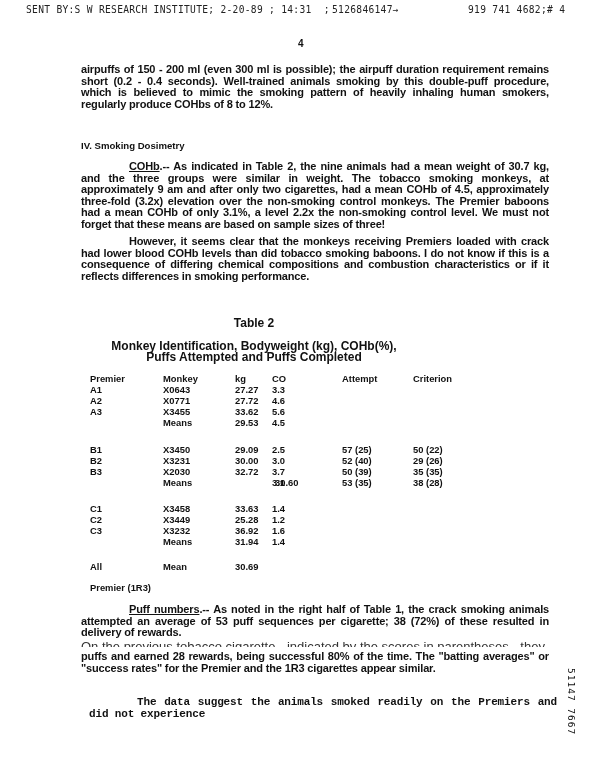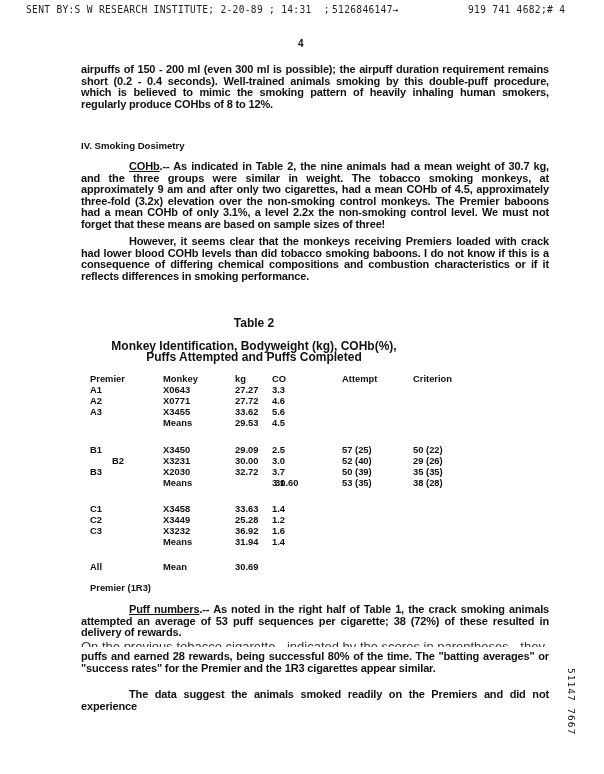--- a/index.html
+++ b/index.html
@@ -60,21 +60,21 @@
     <div class="cell" style="left: 272px; top: 406px;">5.6</div>
     <div class="cell" style="left: 163px; top: 417px;">Means</div>
     <div class="cell" style="left: 235px; top: 417px;">29.53</div>
     <div class="cell" style="left: 272px; top: 417px;">4.5</div>
     <div class="cell" style="left: 90px; top: 444px;">B1</div>
     <div class="cell" style="left: 163px; top: 444px;">X3450</div>
     <div class="cell" style="left: 235px; top: 444px;">29.09</div>
     <div class="cell" style="left: 272px; top: 444px;">2.5</div>
     <div class="cell" style="left: 342px; top: 444px;">57 (25)</div>
     <div class="cell" style="left: 413px; top: 444px;">50 (22)</div>
-    <div class="cell" style="left: 90px; top: 455px; margin-left: 22px;">B2</div>
+    <div class="cell" style="left: 90px; top: 455px;">B2</div>
     <div class="cell" style="left: 163px; top: 455px;">X3231</div>
     <div class="cell" style="left: 235px; top: 455px;">30.00</div>
     <div class="cell" style="left: 272px; top: 455px;">3.0</div>
     <div class="cell" style="left: 342px; top: 455px;">52 (40)</div>
     <div class="cell" style="left: 413px; top: 455px;">29 (26)</div>
     <div class="cell" style="left: 90px; top: 466px;">B3</div>
     <div class="cell" style="left: 163px; top: 466px;">X2030</div>
     <div class="cell" style="left: 235px; top: 466px;">32.72</div>
     <div class="cell" style="left: 272px; top: 466px;">3.7</div>
     <div class="cell" style="left: 342px; top: 466px;">50 (39)</div>
@@ -103,15 +103,15 @@
     <div class="cell" style="left: 163px; top: 561px;">Mean</div>
     <div class="cell" style="left: 235px; top: 561px;">30.69</div>
   </div>
 
 <div class="cell" style="left:90px; top:582px;">Premier (1R3)</div>
 
 <p class="para indent" style="top:604px; margin:0;"><span class="u">Puff numbers</span><span>.-- As noted in the right half of Table 1, the crack smoking animals attempted an average of 53 puff sequences per cigarette; 38 (72%) of these resulted in delivery of rewards.</span></p>
 <div class="cutline">On the previous tobacco cigarette - indicated by the scores in parentheses - they attempted 35</div>
 <p class="para" style="top:651px; margin:0;">puffs and earned 28 rewards, being successful 80% of the time.  The "batting averages" or "success rates" for the Premier and the 1R3 cigarettes appear similar.</p>
 
-<p class="para indent" style="top:689px; margin:0;">The data suggest the animals smoked readily on the Premiers and did not experience</p>
+<p class="para indent" style="top:689px; margin:8px;font-family:Liberation Mono, monospace;">The data suggest the animals smoked readily on the Premiers and did not experience</p>
 
 <div class="side-id">51147 7667</div>
 
 </body></html>

